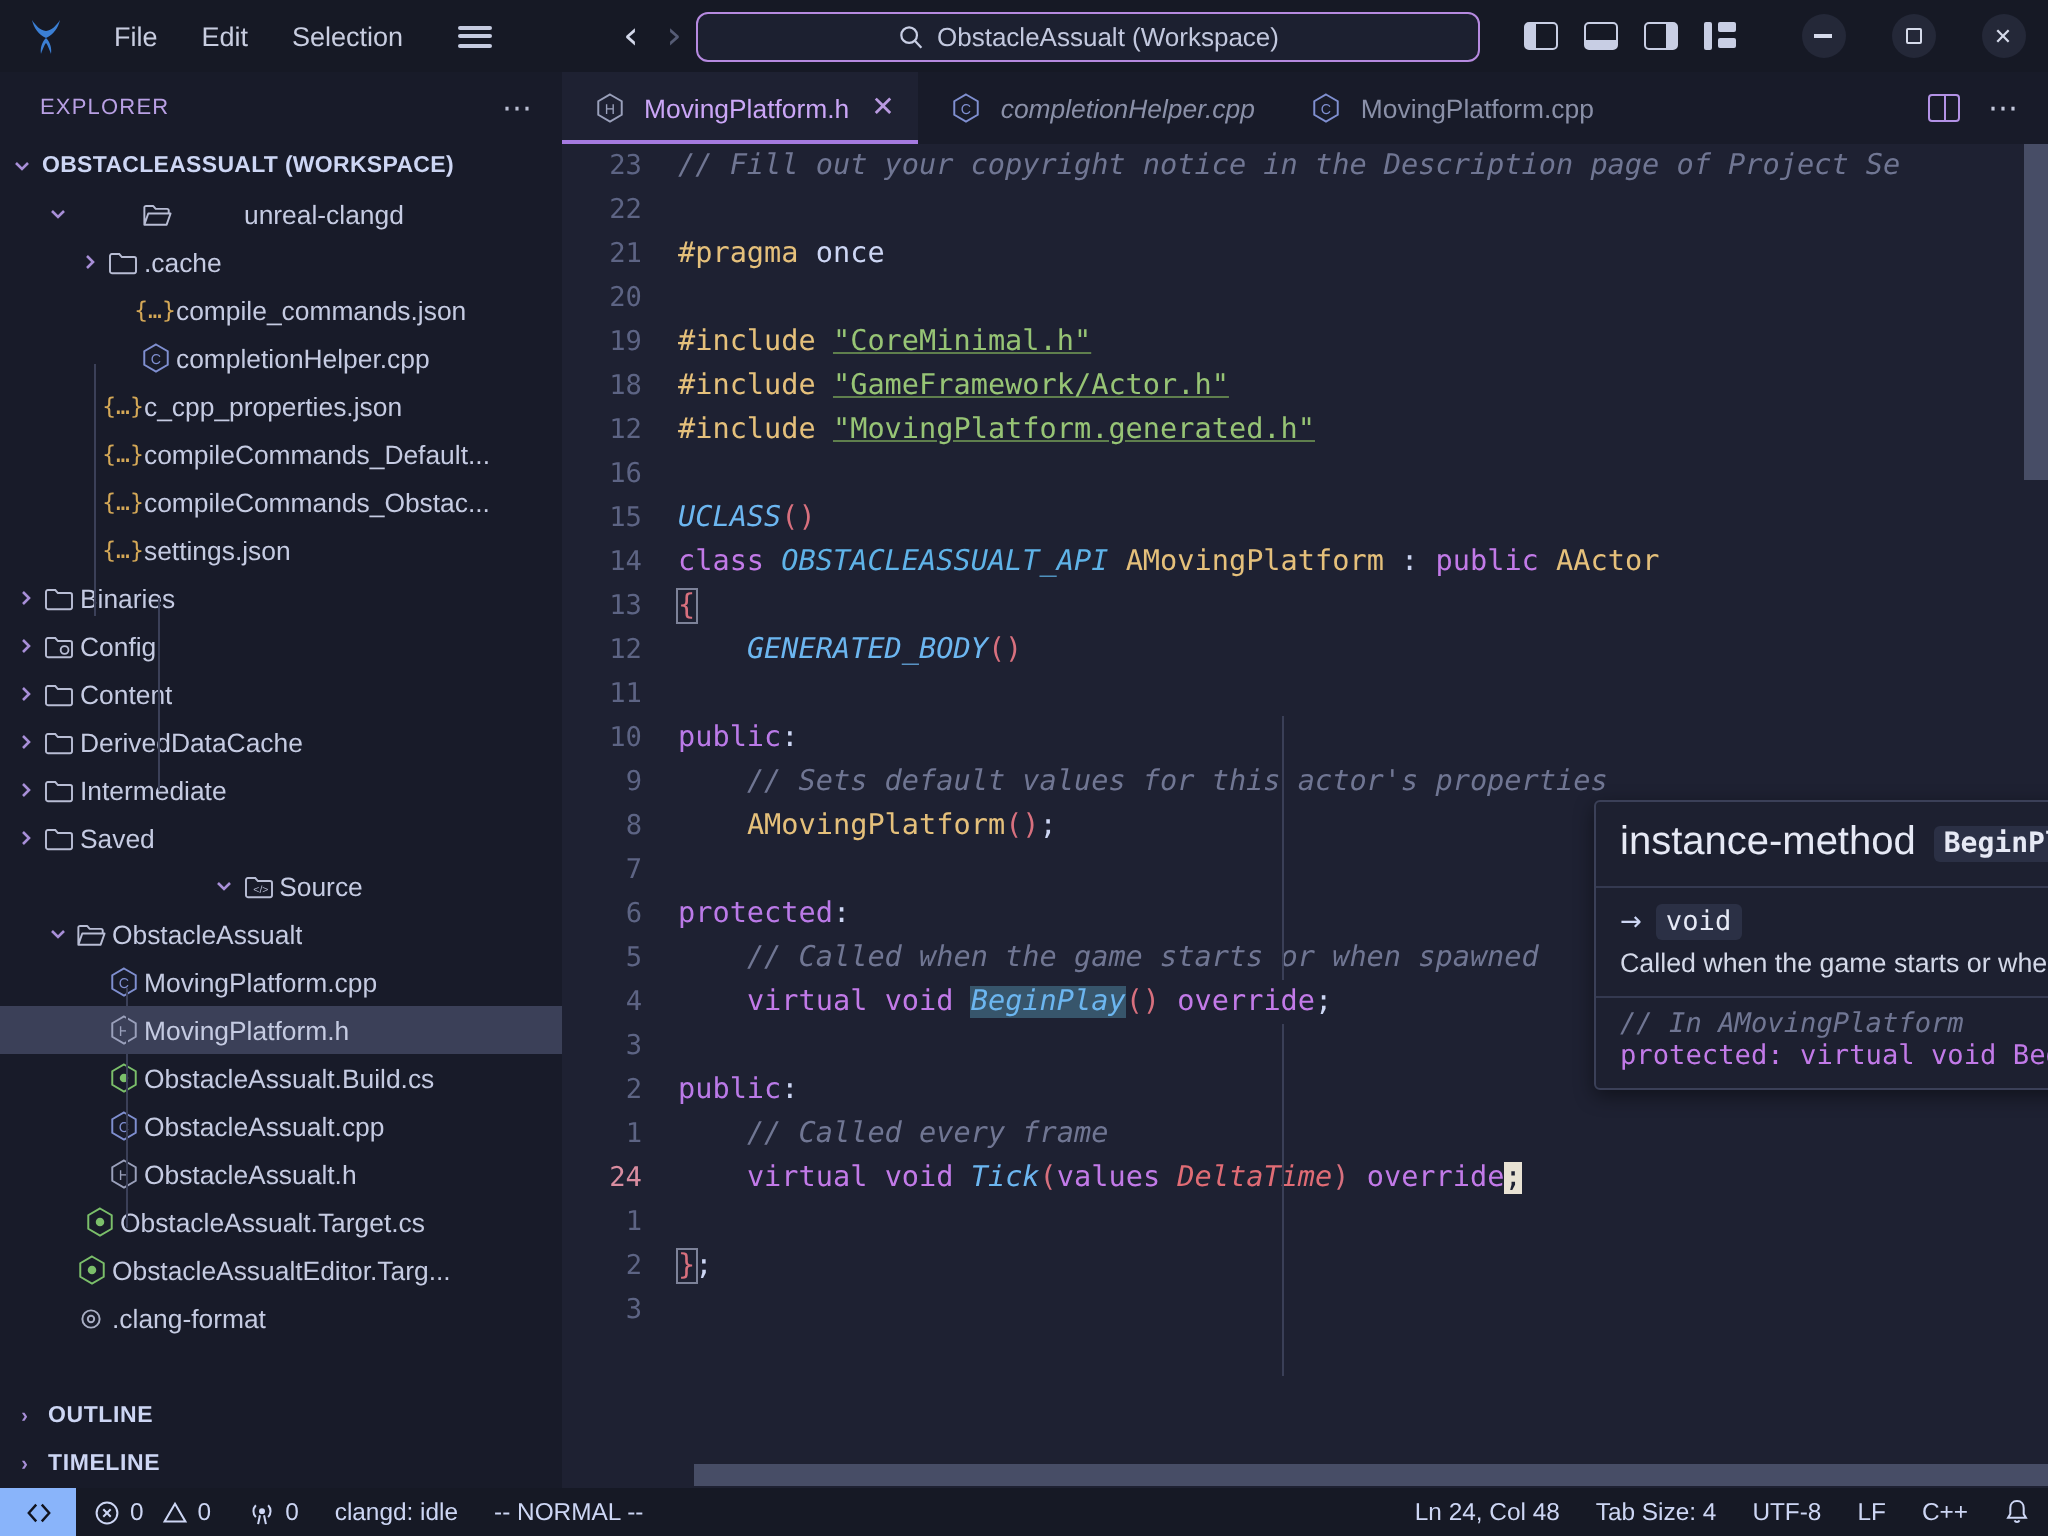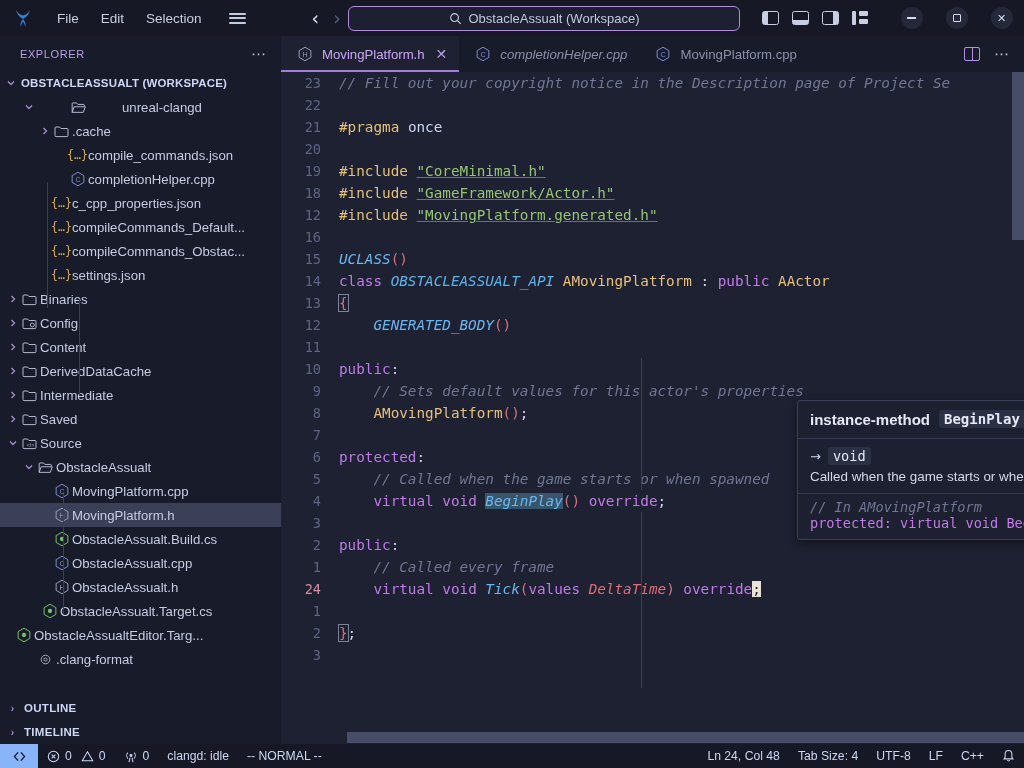--- a/index.html
+++ b/index.html
@@ -144,21 +144,21 @@
   .brk    { outline:1px solid #7d8299; }
   .cursor-blk { background:#e8e2d4; color:#1e2132; }
 
   
   .hover {
     position:absolute; left:516px; top:328px; width:342px;
     background:#1d2030; border:1px solid #3b4058; border-radius:3px;
     box-shadow:0 3px 10px rgba(0,0,0,.45); z-index:20; overflow:hidden;
   }
   .hv-head { padding:9px 12px 10px 12px; border-bottom:1px solid #343950; display:flex; align-items:center; gap:9px; }
-  .hv-head .lbl { font-size:15px; font-weight:bold; color:#e6e9f5; }
+  .hv-head .lbl { font-size:20px; font-weight:normal; color:#e6e9f5; }
   .hv-head .code {
     font-family:"DejaVu Sans Mono", monospace; font-size:14px; font-weight:bold;
     background:#2b3045; color:#e6e9f5; padding:1px 5px; border-radius:3px;
   }
   .hv-body { padding:8px 12px 9px 12px; border-bottom:1px solid #343950; }
   .hv-ret { display:flex; align-items:center; gap:7px; margin-bottom:4px; }
   .hv-ret .arrow { color:#cdd6f4; font-size:13px; font-family:"DejaVu Sans", sans-serif; }
   .hv-ret .code { font-family:"DejaVu Sans Mono", monospace; font-size:13.6px; background:#2b3045; color:#e6e9f5; padding:1px 5px; border-radius:3px; }
   .hv-desc { font-size:13.4px; color:#d3d8e8; }
   .hv-src { padding:5px 12px 8px 12px; font-family:"DejaVu Sans Mono", monospace; font-size:13.6px; }
@@ -405,21 +405,21 @@
                 <path d="M3.5 2 L6.5 5 L3.5 8" fill="none" stroke="#a88fd8" stroke-width="1.3"></path>
               </svg>
             </span>
             <span class="ic">
               <svg class="ico" width="15" height="13" viewBox="0 0 16 14">
                 <path d="M1 3.2 A1 1 0 0 1 2 2.2 L6 2.2 L7.4 3.8 L14 3.8 A1 1 0 0 1 15 4.8 L15 11.5 A1 1 0 0 1 14 12.5 L2 12.5 A1 1 0 0 1 1 11.5Z" fill="none" stroke="#b8bdd4" stroke-width="1.05"></path>
               </svg>
             </span>
             <span class="nm">Saved</span>
           </div>
-          <div class="row" style="padding-left: 6px;">
+          <div class="row" style="padding-left: 6px; justify-content: center;">
             <span class="chev">
               <svg class="ico" width="10" height="10" viewBox="0 0 10 10">
                 <path d="M2 3.5 L5 6.5 L8 3.5" fill="none" stroke="#a88fd8" stroke-width="1.3"></path>
               </svg>
             </span>
             <span class="ic">
               <svg class="ico" width="15" height="13" viewBox="0 0 16 14">
                 <path d="M1 3.2 A1 1 0 0 1 2 2.2 L6 2.2 L7.4 3.8 L14 3.8 A1 1 0 0 1 15 4.8 L15 11.5 A1 1 0 0 1 14 12.5 L2 12.5 A1 1 0 0 1 1 11.5Z" fill="none" stroke="#b8bdd4" stroke-width="1.05"></path>
                 <text x="9" y="10.4" font-size="5.6" fill="#b8bdd4" text-anchor="middle" font-family="Liberation Sans">&lt;/&gt;</text>
               </svg>
@@ -492,21 +492,21 @@
           <div class="row" style="padding-left: 26px;">
             <span class="chev"></span>
             <span class="ic">
               <svg class="ico" width="16" height="16" viewBox="0 0 18 18">
                 <path d="M9 1.4 L15.6 5.2 L15.6 12.8 L9 16.6 L2.4 12.8 L2.4 5.2Z" fill="none" stroke="#7bbf6a" stroke-width="1.1"></path>
                 <circle cx="9" cy="9" r="2.4" fill="#7bbf6a"></circle>
               </svg>
             </span>
             <span class="nm">ObstacleAssualt.Target.cs</span>
           </div>
-          <div class="row" style="">
+          <div class="row" style="padding-left: 22px;">
             <span class="chev"></span>
             <span class="ic">
               <svg class="ico" width="16" height="16" viewBox="0 0 18 18">
                 <path d="M9 1.4 L15.6 5.2 L15.6 12.8 L9 16.6 L2.4 12.8 L2.4 5.2Z" fill="none" stroke="#7bbf6a" stroke-width="1.1"></path>
                 <circle cx="9" cy="9" r="2.4" fill="#7bbf6a"></circle>
               </svg>
             </span>
             <span class="nm">ObstacleAssualtEditor.Targ...</span>
           </div>
           <div class="row" style="padding-left: 22px;">

